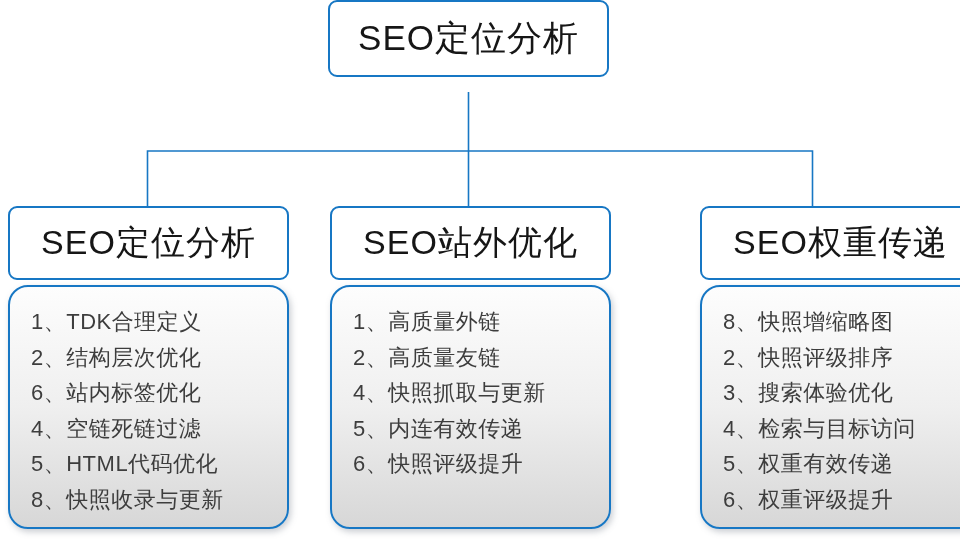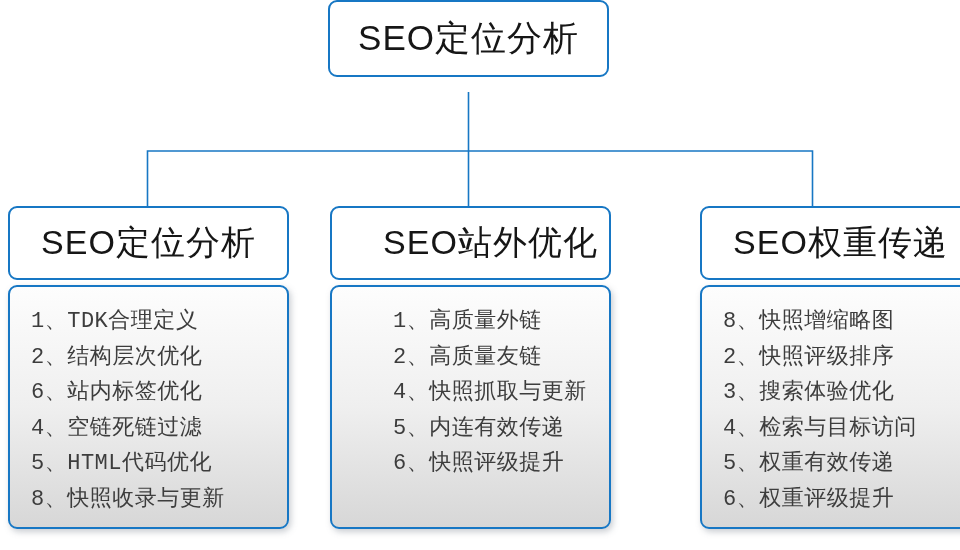--- a/index.html
+++ b/index.html
@@ -27,28 +27,27 @@
     font-size:35px;letter-spacing:1px;
   }
   .branch-header{
     top:206px;width:281px;height:74px;
     font-size:34px;letter-spacing:1px;
     z-index:2;
   }
   .branch-body{
     position:absolute;box-sizing:border-box;
     top:285px;width:281px;height:244px;
-    border:2px solid var(--accent);border-radius:9px;
+    border:2px solid var(--accent);border-radius:20px;
     background:linear-gradient(180deg,#fdfdfd 0%,#efefef 50%,#d7d7d7 100%);
     box-shadow:2px 3px 6px rgba(105,115,130,0.35);
     z-index:1;
-    font-family:Liberation Mono, monospace;
   }
   .col-1{left:8px;}
-  .col-2{left:330px;padding-left:40px;}
+  .col-2{left:330px;}
   .col-3{left:700px;}
   .branch-list{
     list-style:none;margin:0;padding:17px 8px 0 21px;
   }
   .branch-list li{
     font-size:22px;line-height:35.5px;color:var(--list-text);
     letter-spacing:0.5px;white-space:nowrap;
   }
 </style>
 </head>

